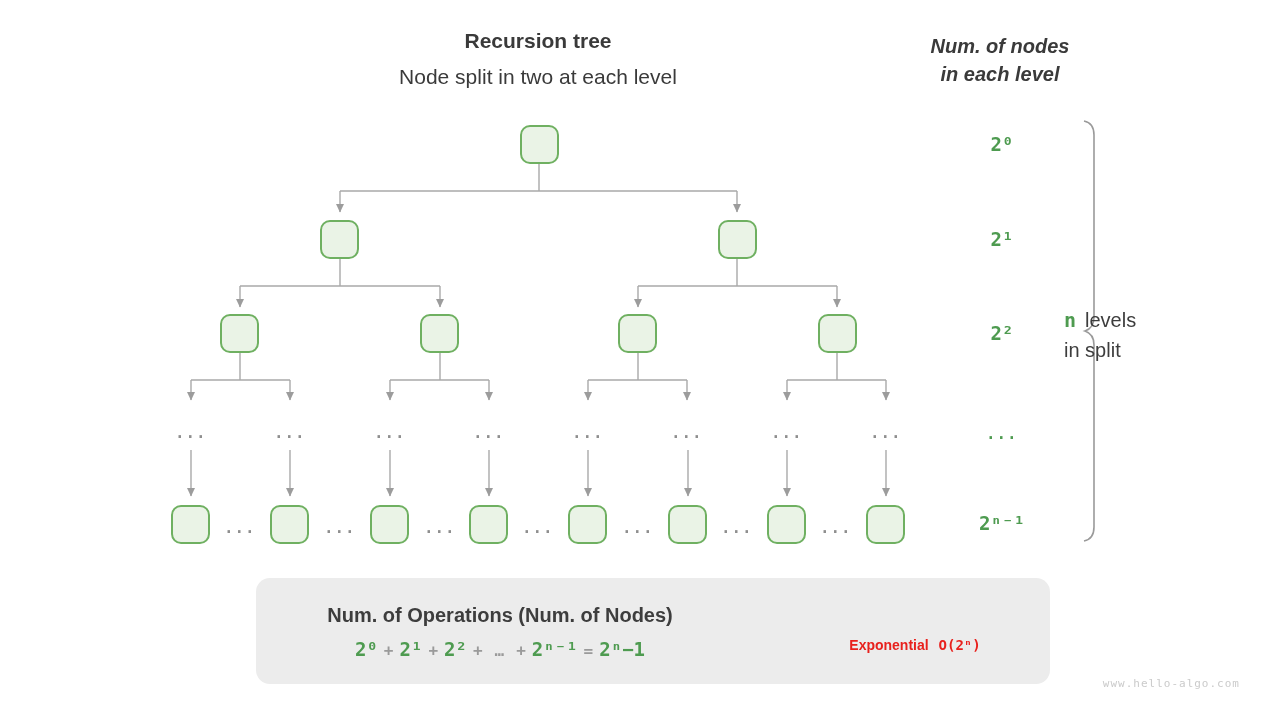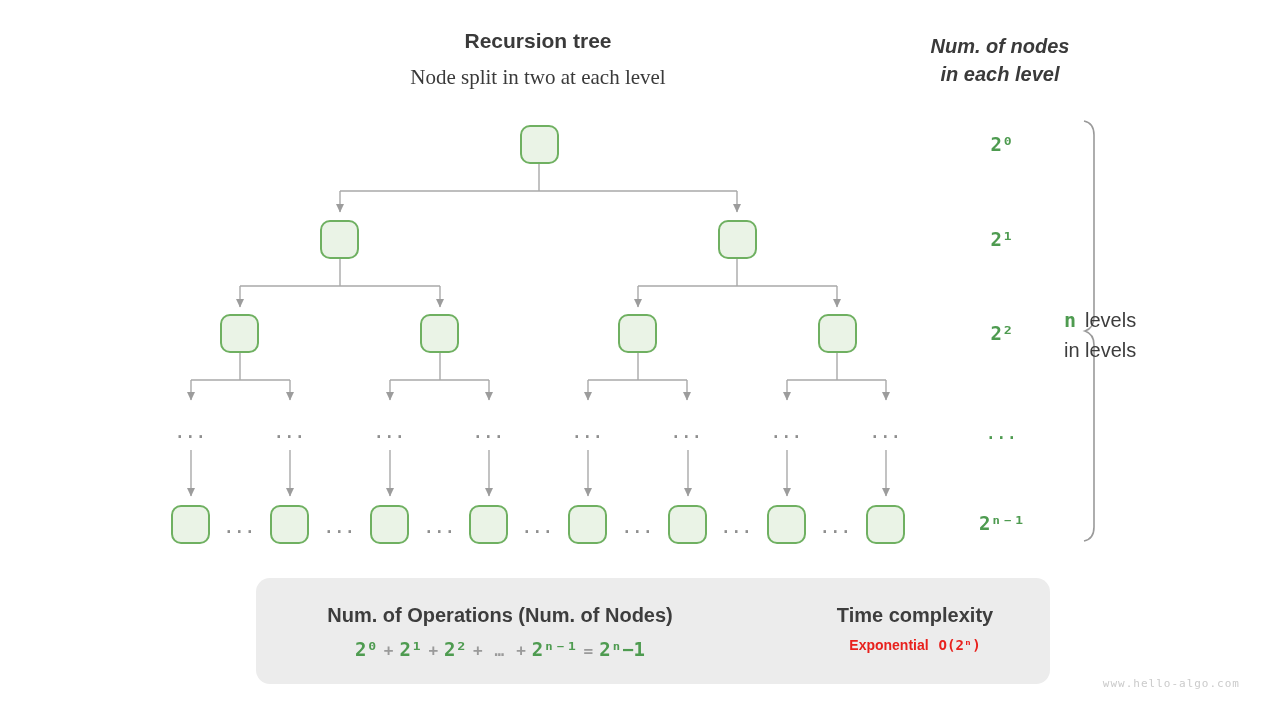--- a/index.html
+++ b/index.html
@@ -36,21 +36,21 @@
   svg{position:absolute;left:0;top:0;}
   .ln{stroke:#a9a9a9;stroke-width:1.4;fill:none;}
   .br{stroke:#9a9a9a;stroke-width:1.6;fill:none;}
 </style>
 </head>
 <body>
 
 <div class="stage">
 
   <div class="abs ctr title" style="left:338px;top:29px;width:400px;">Recursion tree</div>
-  <div class="abs ctr subtitle" style="left:338px;top:65px;width:400px;font-family:Liberation Serif, serif;">Node split in two at each level</div>
+  <div class="abs ctr subtitle" style="left:338px;top:65px;width:400px;">Node split in two at each level</div>
 
   <div class="abs ctr rhead" style="left:880px;top:32px;width:240px;font-style:italic;">
     <div>Num. of nodes</div>
     <div>in each level</div>
   </div>
 
   <svg width="1280" height="720">
     <defs>
       <marker id="ah" markerUnits="userSpaceOnUse" markerWidth="10" markerHeight="10" refX="8" refY="4" orient="auto">
         <path d="M0 0 L8.5 4 L0 8 Z" fill="#9c9c9c"></path>
@@ -138,30 +138,29 @@
   <div class="lvl" style="left:957px;top:132px;">2⁰</div>
   <div class="lvl" style="left:957px;top:227px;">2¹</div>
   <div class="lvl" style="left:957px;top:321px;">2²</div>
   <div class="lvl" style="left:957px;top:422px;letter-spacing:1.5px;font-size:15px;">...</div>
   <div class="lvl" style="left:957px;top:511px;">2ⁿ⁻¹</div>
 
   <div class="brace-label">
     <div>
       <span class="n">n</span><span class="rest">levels</span>
     </div>
-    <div>in levels</div>
+    <div>in split</div>
   </div>
 
   <div class="panel">
     <div class="abs ctr ptitle" style="left:24px;top:26px;width:440px;">Num. of Operations (Num. of Nodes)</div>
     <div class="abs ctr formula" style="left:24px;top:60px;width:440px;">
       <span class="ft">2⁰</span><span class="fo">+</span><span class="ft">2¹</span><span class="fo">+</span><span class="ft">2²</span><span class="fo">+</span><span class="fo">…</span><span class="fo">+</span><span class="ft">2ⁿ⁻¹</span><span class="fo">=</span><span class="ft">2ⁿ−1</span>
     </div>
 
-    <div class="abs ctr ptitle" style="left:534px;top:26px;width:250px;">Time complexity</div>
     <div class="abs ctr" style="left:534px;top:59px;width:250px;font-weight:bold;font-size:14px;">
       <span class="red">Exponential</span>
       <span class="red cmono" style="margin-left:6px;">O(2ⁿ)</span>
     </div>
   </div>
 
   <div class="watermark">www.hello-algo.com</div>
 
 </div>
 

